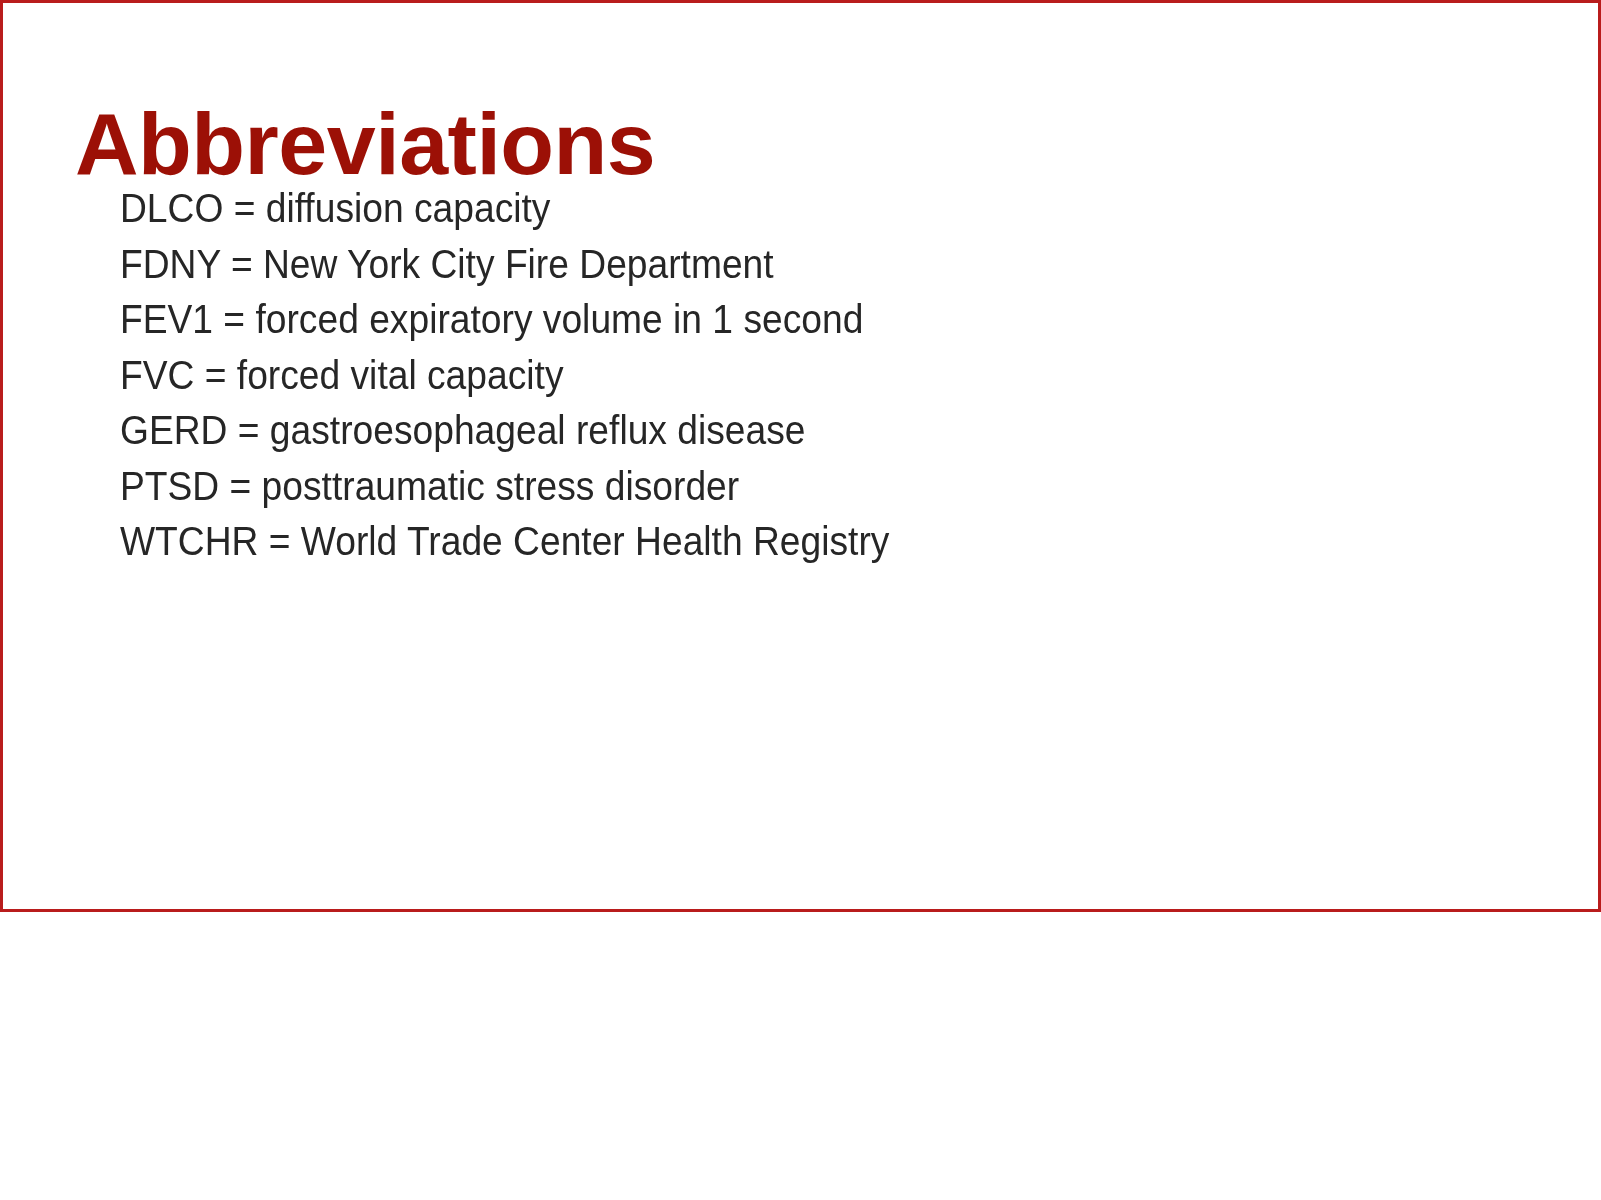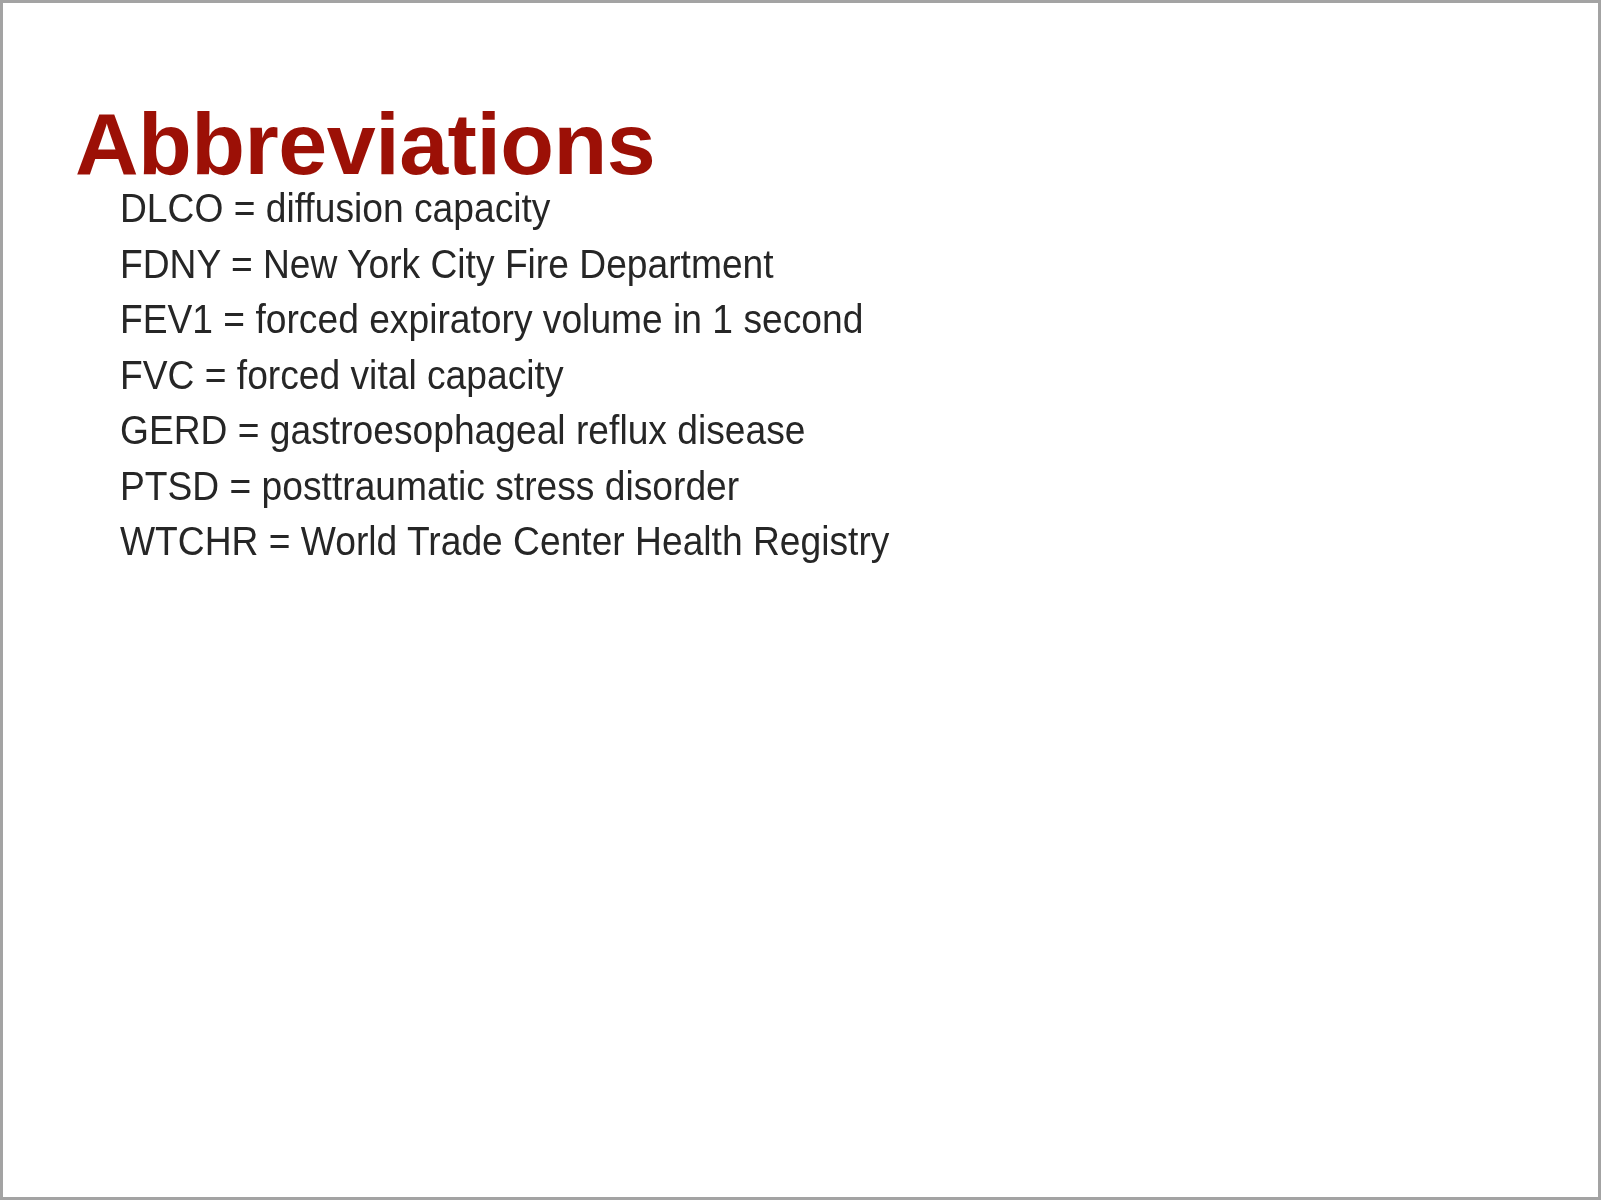--- a/index.html
+++ b/index.html
@@ -5,24 +5,24 @@
 <style>
   html, body {
     margin: 0;
     padding: 0;
     background: #ffffff;
   }
 
   #slide-root {
     position: relative;
     width: 1601px;
-    height: 1200px;
+    height: 912px;
     background: #ffffff;
     box-sizing: border-box;
-    border: 3px solid #a3a3a3;
+    border: 3px solid #b91c1c;
     overflow: hidden;
     font-family: "Liberation Sans", "DejaVu Sans", sans-serif;
   }
 
   
   #slide-title {
     position: absolute;
     left: 72px;
     top: 38px;
     width: 1440px;

